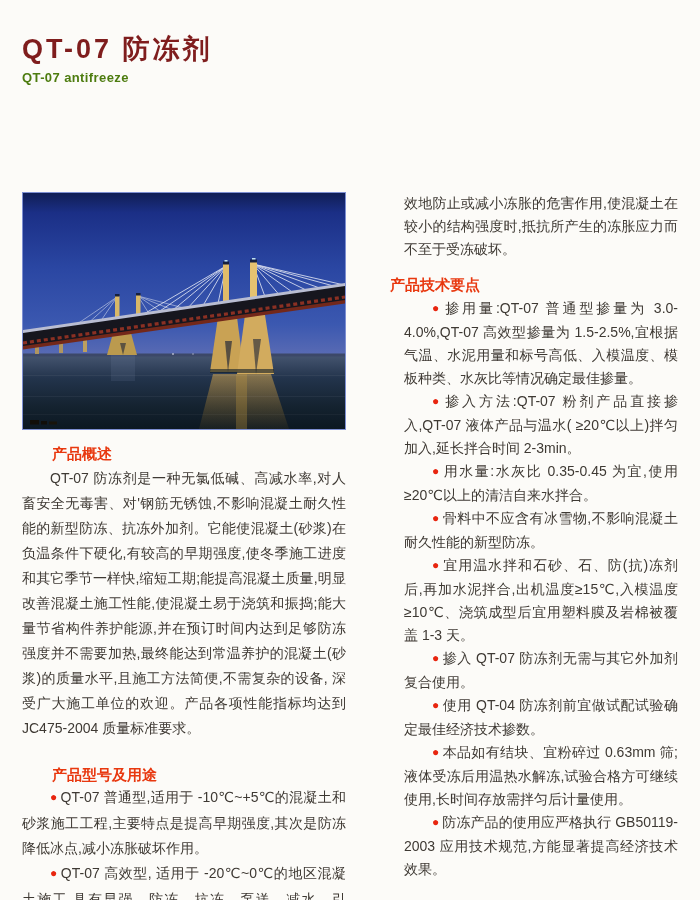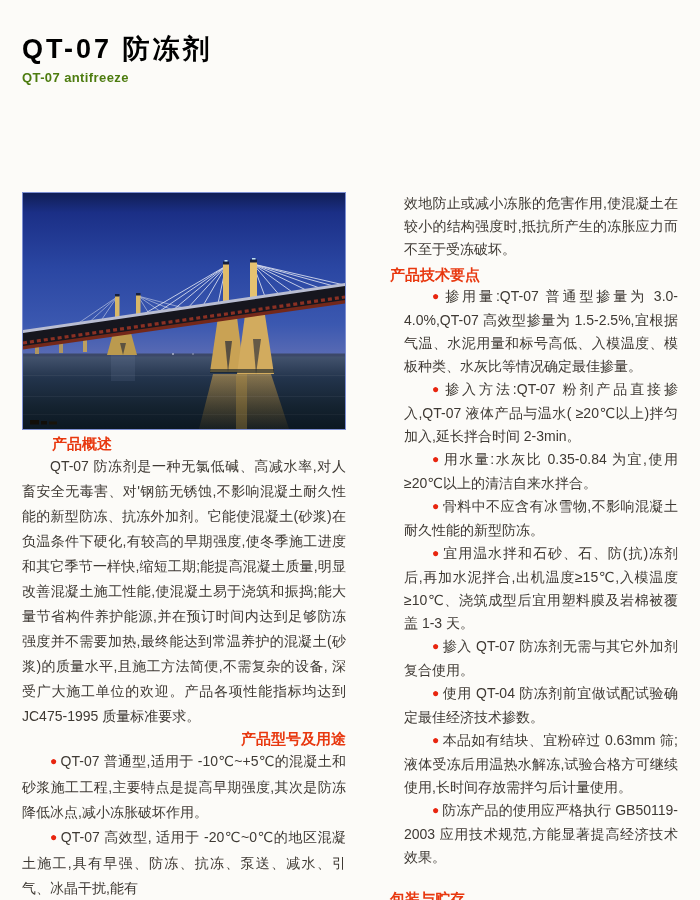--- a/index.html
+++ b/index.html
@@ -4,43 +4,43 @@
 <style>
   html,body{margin:0;padding:0;}
   body{
     width:700px;height:900px;position:relative;overflow:hidden;
     background:#fcfbf8;
     font-family:"Liberation Sans","DejaVu Sans",sans-serif;
     color:#3e3933;
   }
   .page-header{position:absolute;left:22px;top:34px;}
   .page-title{
-    color:#000000;font-size:27px;font-weight:bold;letter-spacing:3px;line-height:30px;
+    color:#7f1d1d;font-size:27px;font-weight:bold;letter-spacing:3px;line-height:30px;
   }
   .page-subtitle{
     margin-top:6px;font-size:13px;font-weight:bold;color:#4d7c0f;letter-spacing:.4px;
   }
   .content{position:absolute;left:22px;top:192px;width:656px;display:flex;gap:14px;}
   .col{width:326px;}
   .photo-frame{
     width:322px;height:236px;border:1px solid #7d8fd2;background:#1b2f86;
     box-sizing:content-box;
   }
   .sec-header{
     color:#e8380f;font-size:15px;font-weight:bold;margin:0;text-indent:2em;line-height:20px;
   }
   p.body{
     font-size:14px;line-height:25px;text-align:justify;margin:0;color:#3e3933;
   }
   .rc p.body{line-height:23px;margin-left:44px;}
   .indent{text-indent:2em;}
   p.bullet{text-indent:2em;}
   .dot{color:#e8250f;font-size:12px;margin-right:3px;position:relative;top:-1px;}
-  .mt16{margin-top:4px;}
-  .mt24{text-align:right;}
+  .mt16{margin-top:16px;font-family:Liberation Mono, monospace;}
+  .mt24{margin-top:24px;}
   .mt14{margin-top:20px;}
   .mt4{margin-top:4px;}
   .mt3{margin-top:3px;}
 </style>
 </head>
 <body>
 
 <div class="page-header">
   <div class="page-title">QT-07 防冻剂</div>
   <div class="page-subtitle">QT-07 antifreeze</div>
@@ -146,34 +146,34 @@
 
         <g opacity="0.9">
           <rect x="7" y="227" width="9" height="4.5" fill="#120d06"></rect>
           <rect x="18" y="228" width="6" height="3.5" fill="#120d06"></rect>
           <rect x="26" y="228.5" width="8" height="3" fill="#1a140a"></rect>
         </g>
       </svg>
     </div>
 
     <h3 class="sec-header mt16">产品概述</h3>
-    <p class="body indent mt3">QT-07 防冻剂是一种无氯低碱、高减水率,对人畜安全无毒害、对'钢筋无锈蚀,不影响混凝土耐久性能的新型防冻、抗冻外加剂。它能使混凝土(砂浆)在负温条件下硬化,有较高的早期强度,使冬季施工进度和其它季节一样快,缩短工期;能提高混凝土质量,明显改善混凝土施工性能,使混凝土易于浇筑和振捣;能大量节省构件养护能源,并在预订时间内达到足够防冻强度并不需要加热,最终能达到常温养护的混凝土(砂浆)的质量水平,且施工方法简便,不需复杂的设备, 深受广大施工单位的欢迎。产品各项性能指标均达到 JC475-1995 质量标准要求。</p>
+    <p class="body indent mt3">QT-07 防冻剂是一种无氯低碱、高减水率,对人畜安全无毒害、对'钢筋无锈蚀,不影响混凝土耐久性能的新型防冻、抗冻外加剂。它能使混凝土(砂浆)在负温条件下硬化,有较高的早期强度,使冬季施工进度和其它季节一样快,缩短工期;能提高混凝土质量,明显改善混凝土施工性能,使混凝土易于浇筑和振捣;能大量节省构件养护能源,并在预订时间内达到足够防冻强度并不需要加热,最终能达到常温养护的混凝土(砂浆)的质量水平,且施工方法简便,不需复杂的设备, 深受广大施工单位的欢迎。产品各项性能指标均达到 JC475-2004 质量标准要求。</p>
 
     <h3 class="sec-header mt24">产品型号及用途</h3>
     <p class="body bullet mt4"><span class="dot">●</span><span>QT-07 普通型,适用于 -10℃~+5℃的混凝土和砂浆施工工程,主要特点是提高早期强度,其次是防冻降低冰点,减小冻胀破坏作用。</span></p>
     <p class="body bullet"><span class="dot">●</span><span>QT-07 高效型, 适用于 -20℃~0℃的地区混凝土施工,具有早强、防冻、抗冻、泵送、减水、引气、冰晶干扰,能有</span></p>
   </div>
 
   <div class="col rc">
     <p class="body">效地防止或减小冻胀的危害作用,使混凝土在较小的结构强度时,抵抗所产生的冻胀应力而不至于受冻破坏。</p>
 
     <h3 class="sec-header mt16">产品技术要点</h3>
     <p class="body bullet mt3"><span class="dot">●</span><span>掺用量:QT-07 普通型掺量为 3.0-4.0%,QT-07 高效型掺量为 1.5-2.5%,宜根据气温、水泥用量和标号高低、入模温度、模板种类、水灰比等情况确定最佳掺量。</span></p>
     <p class="body bullet"><span class="dot">●</span><span>掺入方法:QT-07 粉剂产品直接掺入,QT-07 液体产品与温水( ≥20℃以上)拌匀加入,延长拌合时间 2-3min。</span></p>
-    <p class="body bullet"><span class="dot">●</span><span>用水量:水灰比 0.35-0.84 为宜,使用≥20℃以上的清洁自来水拌合。</span></p>
+    <p class="body bullet"><span class="dot">●</span><span>用水量:水灰比 0.35-0.45 为宜,使用≥20℃以上的清洁自来水拌合。</span></p>
     <p class="body bullet"><span class="dot">●</span><span>骨料中不应含有冰雪物,不影响混凝土耐久性能的新型防冻。</span></p>
     <p class="body bullet"><span class="dot">●</span><span>宜用温水拌和石砂、石、防(抗)冻剂后,再加水泥拌合,出机温度≥15℃,入模温度≥10℃、浇筑成型后宜用塑料膜及岩棉被覆盖 1-3 天。</span></p>
     <p class="body bullet"><span class="dot">●</span><span>掺入 QT-07 防冻剂无需与其它外加剂复合使用。</span></p>
     <p class="body bullet"><span class="dot">●</span><span>使用 QT-04 防冻剂前宜做试配试验确定最佳经济技术掺数。</span></p>
     <p class="body bullet"><span class="dot">●</span><span>本品如有结块、宜粉碎过 0.63mm 筛;液体受冻后用温热水解冻,试验合格方可继续使用,长时间存放需拌匀后计量使用。</span></p>
     <p class="body bullet"><span class="dot">●</span><span>防冻产品的使用应严格执行 GB50119-2003 应用技术规范,方能显著提高经济技术效果。</span></p>
 
     <h3 class="sec-header mt14">包装与贮存</h3>
     <p class="body bullet mt3"><span class="dot">●</span><span>粉剂为内塑料编织袋 50Kg／袋包装,防潮、防水、防晒、干燥仓库储存、保质期二年。</span></p>
 

